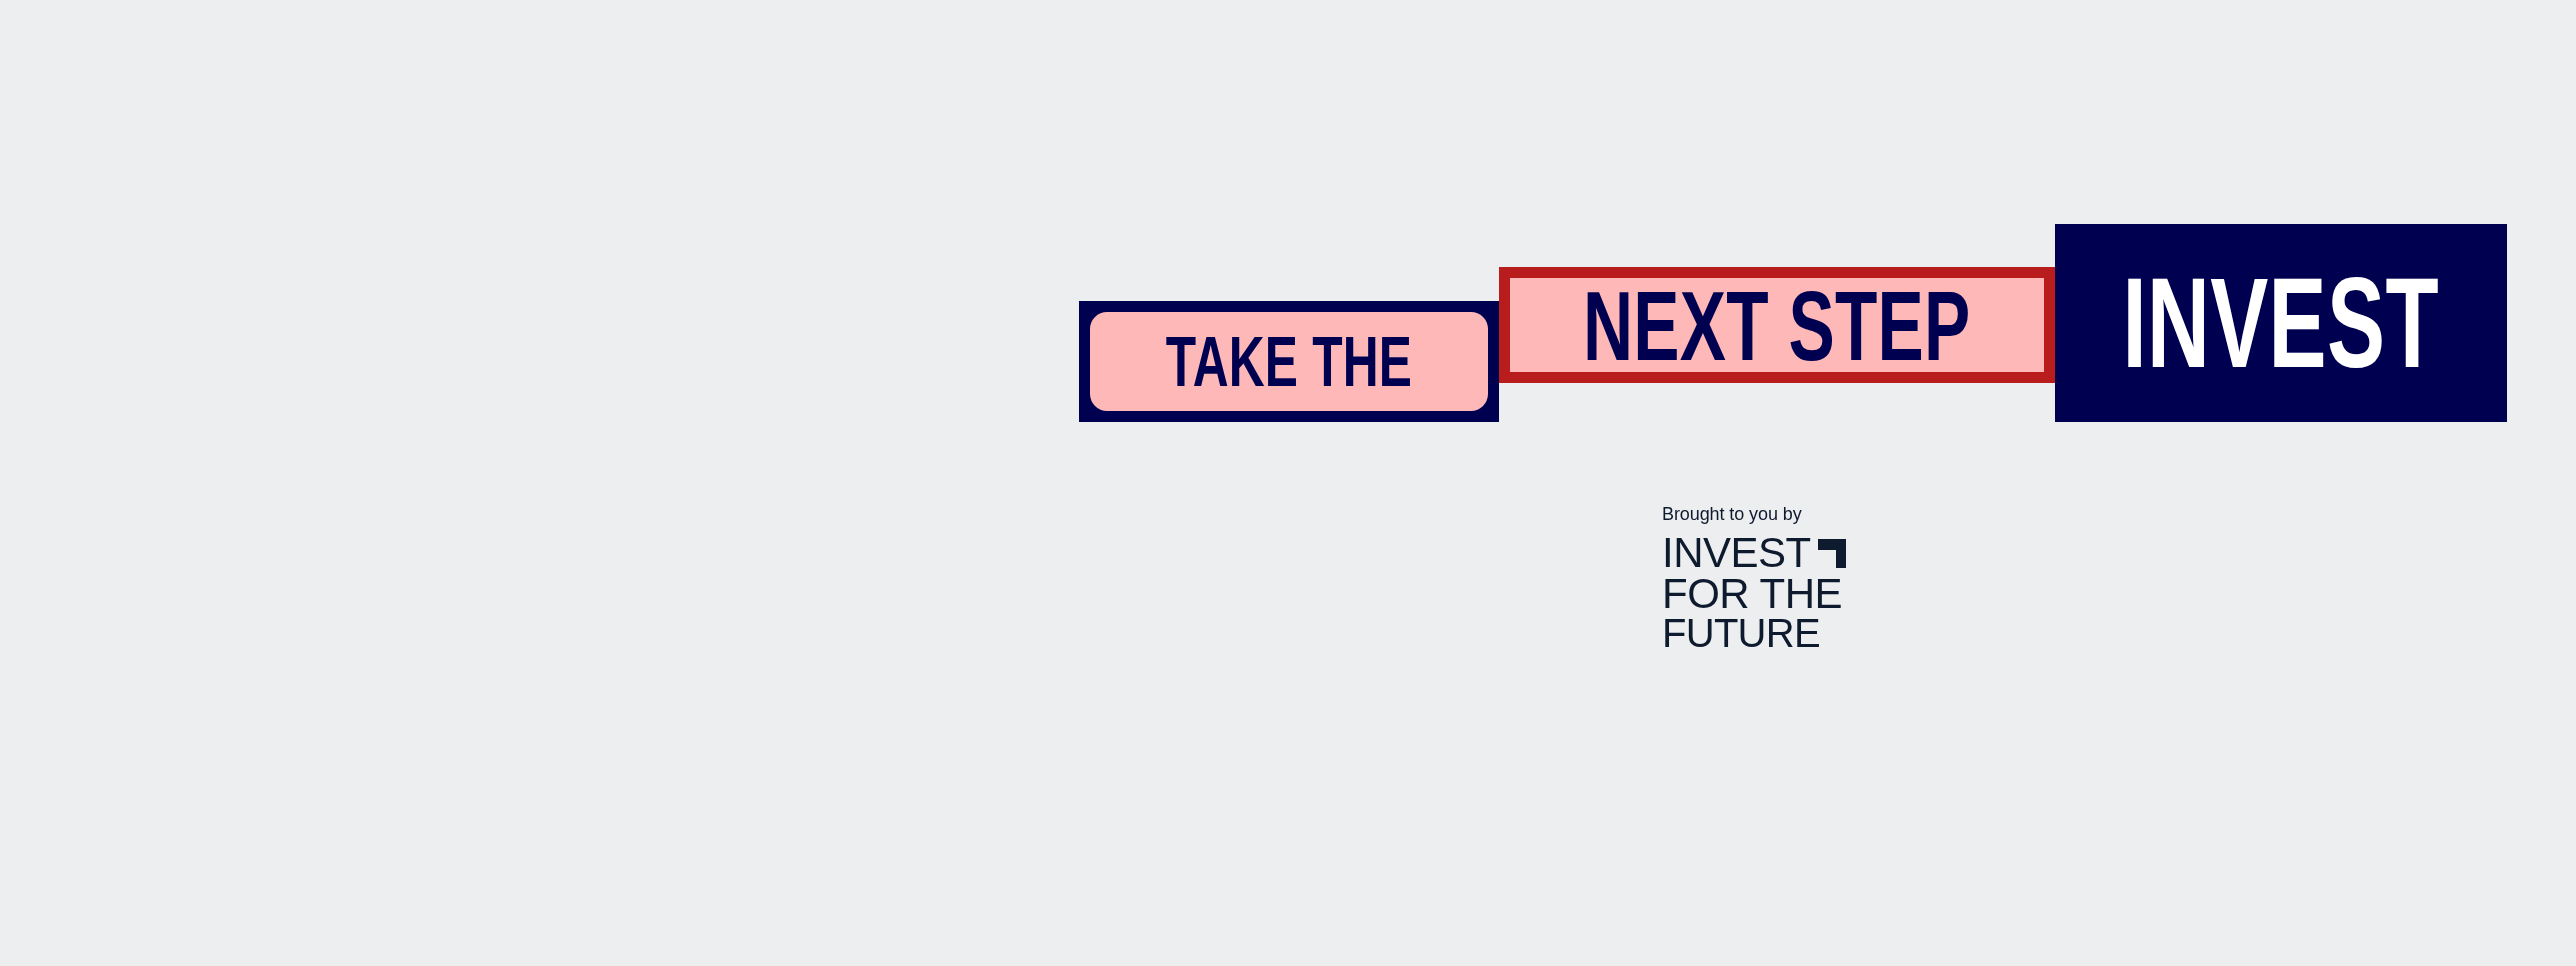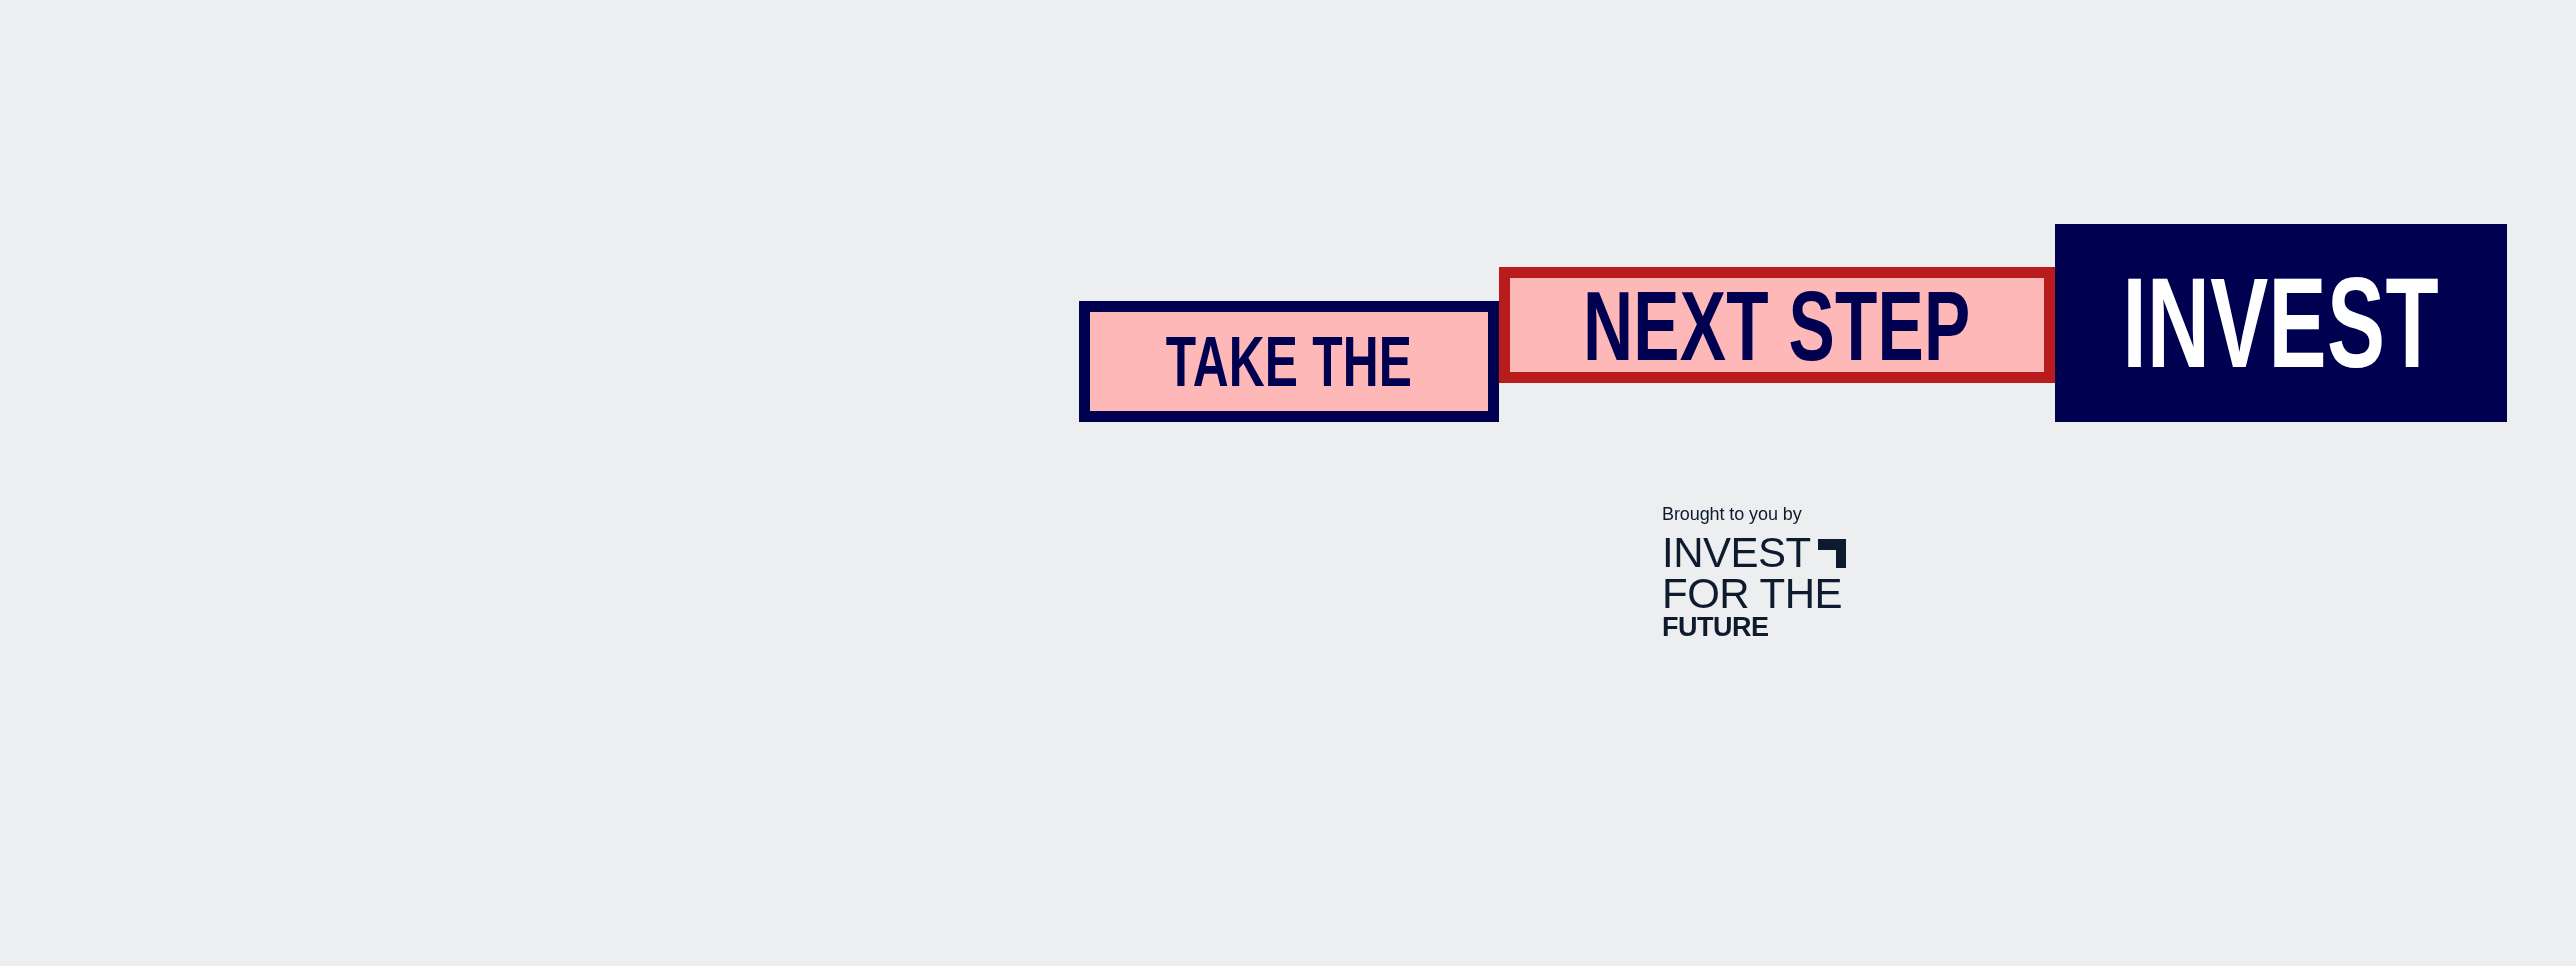--- a/index.html
+++ b/index.html
@@ -58,20 +58,21 @@
     background: #000050;
     padding: 11.3px;
   }
   #block-take-the .inner {
     width: 100%;
     height: 100%;
     background: #ffb8b8;
     display: flex;
     align-items: center;
     justify-content: center;
+    border-radius: 17px;
   }
   #block-take-the .step-text {
     color: #000050;
     font-size: 71px;
     transform: scaleX(0.70) scaleY(1.0);
     transform-origin: center center;
   }
 
   
   #block-next-step {
@@ -151,22 +152,22 @@
     display: block;
     letter-spacing: -0.012em;
   }
 
   .wm-line-1,
   .wm-line-2 {
     font-weight: 400;
     font-size: 42px;
   }
   .wm-line-3 {
-    font-weight: 700;
-    font-size: 27px;
+    font-weight: 400;
+    font-size: 40px;
     letter-spacing: -0.018em;
   }
 
   .wm-row {
     display: flex;
     align-items: flex-start;
   }
 
   
   .corner-mark {

